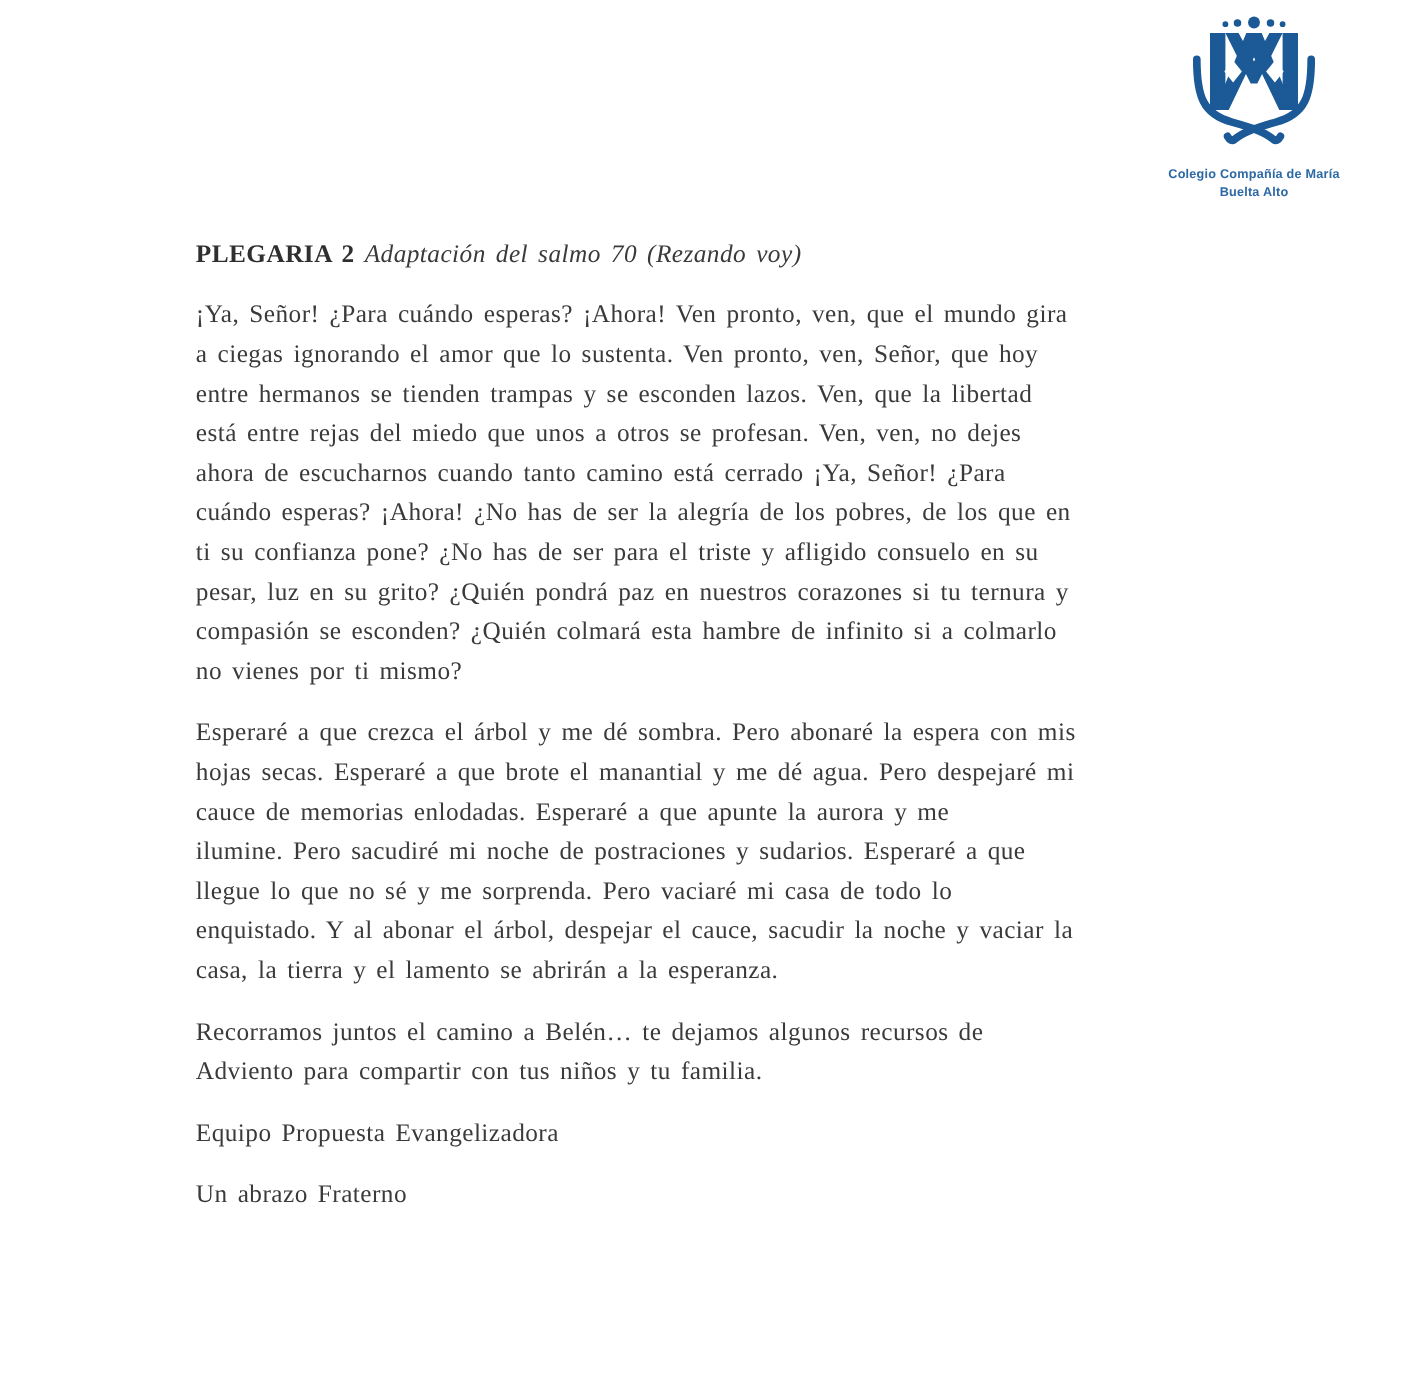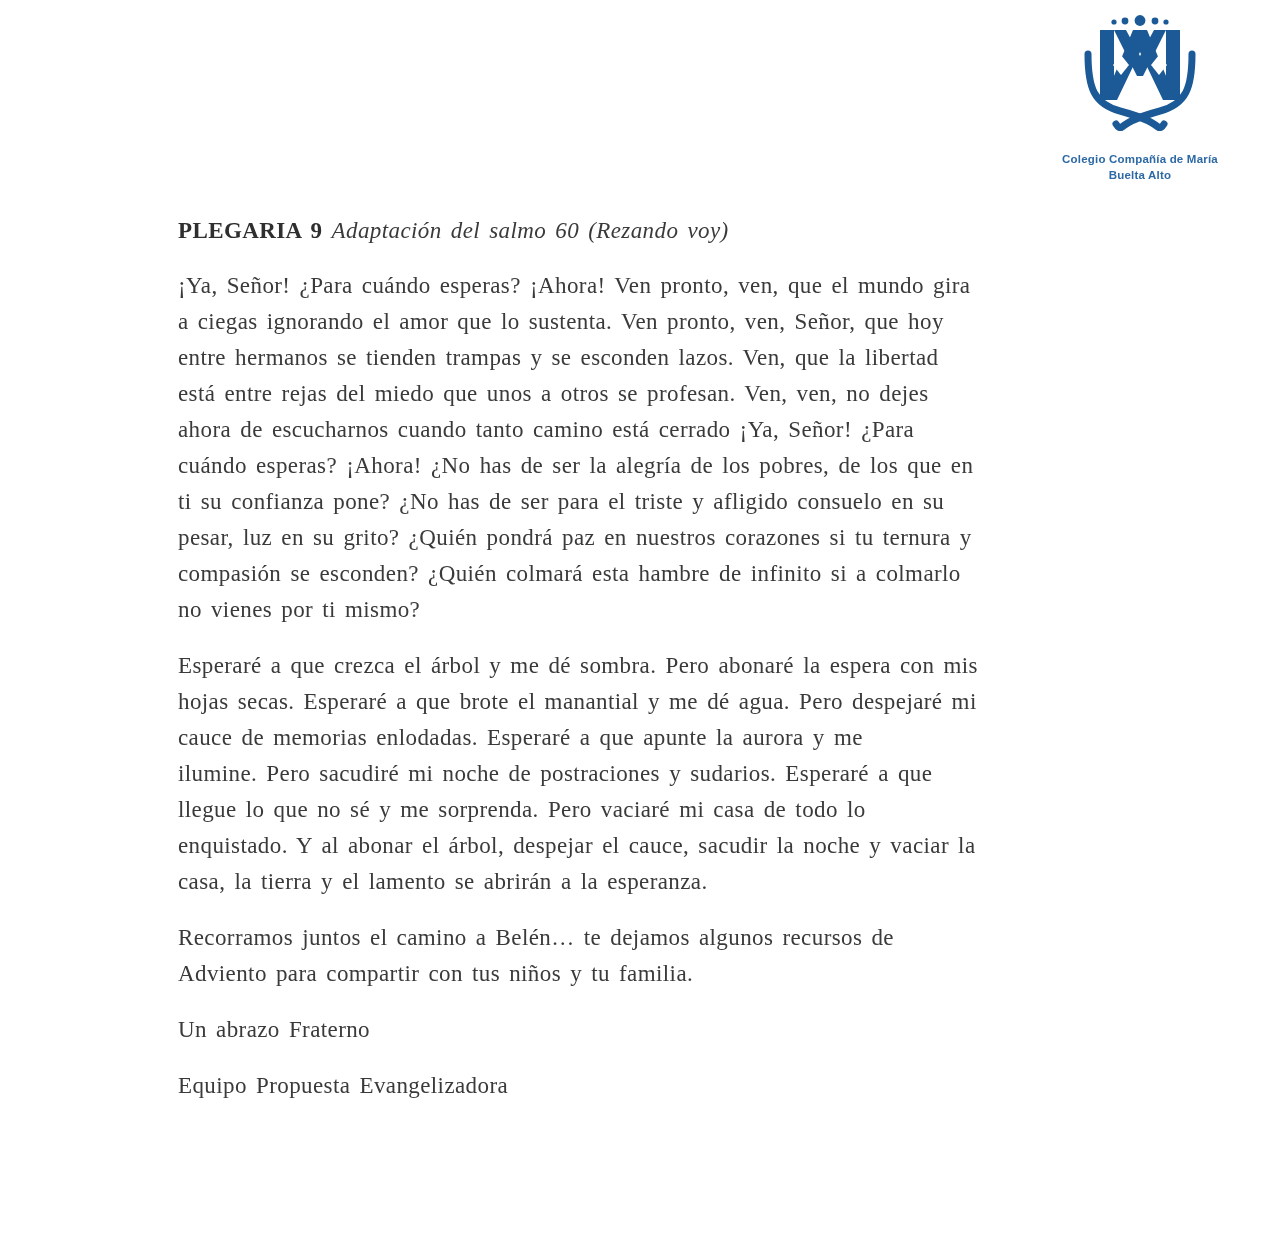--- a/index.html
+++ b/index.html
@@ -91,22 +91,22 @@
     </svg>
     <div class="logo-caption">
       <div>Colegio Compañía de María</div>
       <div>Buelta Alto</div>
     </div>
   </div>
 
   <main class="content">
 
     <h2>
-      <span class="heading-bold">PLEGARIA 9</span>
-      <span class="heading-italic">Adaptación del salmo 60 (Rezando voy)</span>
+      <span class="heading-bold">PLEGARIA 2</span>
+      <span class="heading-italic">Adaptación del salmo 70 (Rezando voy)</span>
     </h2>
     <p>¡Ya, Señor! ¿Para cuándo esperas? ¡Ahora! Ven pronto, ven, que el mundo gira
 a ciegas ignorando el amor que lo sustenta. Ven pronto, ven, Señor, que hoy
 entre hermanos se tienden trampas y se esconden lazos. Ven, que la libertad
 está entre rejas del miedo que unos a otros se profesan. Ven, ven, no dejes
 ahora de escucharnos cuando tanto camino está cerrado ¡Ya, Señor! ¿Para
 cuándo esperas? ¡Ahora! ¿No has de ser la alegría de los pobres, de los que en
 ti su confianza pone? ¿No has de ser para el triste y afligido consuelo en su
 pesar, luz en su grito? ¿Quién pondrá paz en nuestros corazones si tu ternura y
 compasión se esconden? ¿Quién colmará esta hambre de infinito si a colmarlo
@@ -116,18 +116,18 @@
 hojas secas. Esperaré a que brote el manantial y me dé agua. Pero despejaré mi
 cauce de memorias enlodadas. Esperaré a que apunte la aurora y me
 ilumine. Pero sacudiré mi noche de postraciones y sudarios. Esperaré a que
 llegue lo que no sé y me sorprenda. Pero vaciaré mi casa de todo lo
 enquistado. Y al abonar el árbol, despejar el cauce, sacudir la noche y vaciar la
 casa, la tierra y el lamento se abrirán a la esperanza.</p>
 
     <p>Recorramos juntos el camino a Belén… te dejamos algunos recursos de
 Adviento para compartir con tus niños y tu familia.</p>
 
+    <p>Equipo Propuesta Evangelizadora</p>
+
     <p>Un abrazo Fraterno</p>
-
-    <p>Equipo Propuesta Evangelizadora</p>
 
   </main>
 </div>
 
 </body></html>

